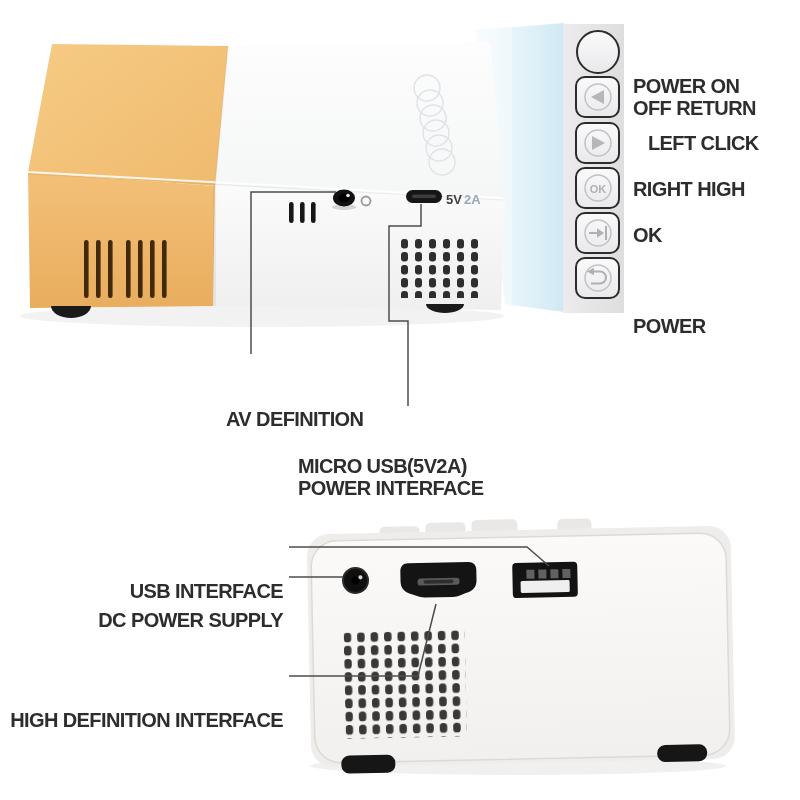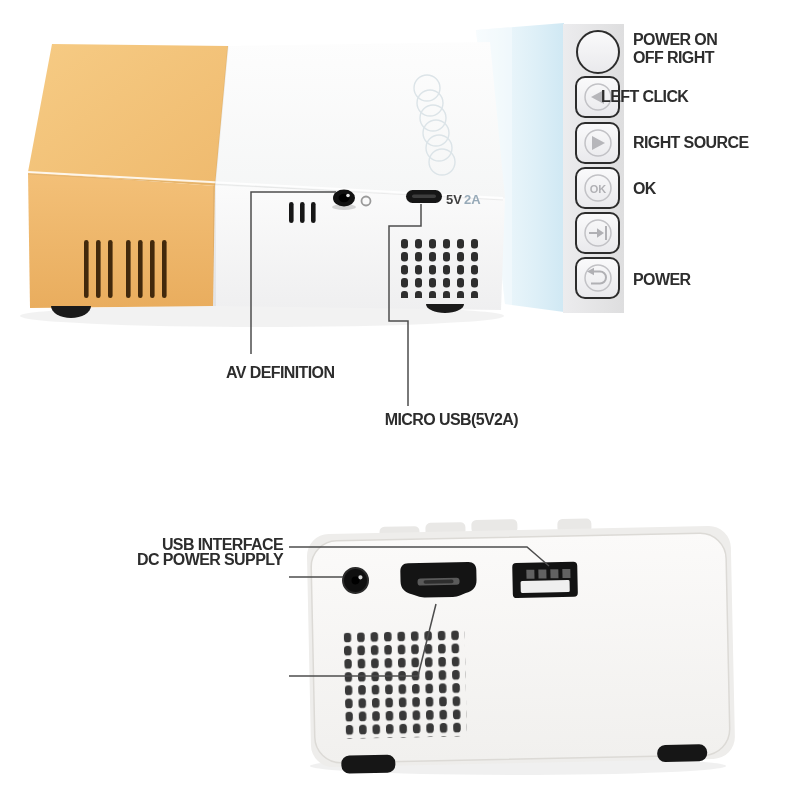--- a/index.html
+++ b/index.html
@@ -5,26 +5,26 @@
   html,body{margin:0;padding:0}
   body{
     width:800px;height:800px;position:relative;overflow:hidden;
     background:#ffffff;
     font-family:"Liberation Sans", sans-serif;
   }
   .scene{position:absolute;inset:0;width:800px;height:800px}
   svg.illustration{position:absolute;left:0;top:0}
   .label{
     position:absolute;
-    font-weight:700;font-size:16px;line-height:1.1;
-    color:#2d2d2d;letter-spacing:-0.6px;white-space:nowrap;
+    font-weight:700;font-size:20px;line-height:1.1;
+    color:#2d2d2d;letter-spacing:-0.6px;white-space:nowrap;margin-top:44px;
   }
   .label .line{display:block}
   .r{text-align:right}
-  .c{text-align:right}
+  .c{text-align:left}
 </style>
 </head>
 <body>
 
 <div class="scene">
 
   <svg class="illustration" width="800" height="800" viewBox="0 0 800 800">
     <defs>
       <linearGradient id="gOrangeTop" x1="0" y1="0" x2="1" y2="1">
         <stop offset="0" stop-color="#f6cb84"></stop>
@@ -212,29 +212,31 @@
 
     <g fill="none" stroke="#4d4d4d" stroke-width="1.5">
       <polyline points="289,547 527,547 549,566"></polyline>
       <polyline points="289,577 343,577"></polyline>
       <polyline points="289,676 418,676 436,604"></polyline>
     </g>
   </svg>
 
   <div class="label" style="left:633px;top:31px">
     <span class="line">POWER ON</span>
-    <span class="line">OFF RIGHT</span>
+    <span class="line">OFF RETURN</span>
   </div>
-  <div class="label" style="left:601px;top:88px">LEFT CLICK</div>
-  <div class="label" style="left:633px;top:134px">RIGHT SOURCE</div>
+  <div class="label" style="left:648px;top:88px">LEFT CLICK</div>
+  <div class="label" style="left:633px;top:134px">RIGHT HIGH</div>
   <div class="label" style="left:633px;top:180px">OK</div>
   <div class="label" style="left:633px;top:271px">POWER</div>
 
   <div class="label" style="left:226px;top:364px">AV DEFINITION</div>
 
   <div class="label c" style="left:298px;top:411px;width:220px">
     <span class="line">MICRO USB(5V2A)</span>
+    <span class="line">POWER INTERFACE</span>
   </div>
 
   <div class="label r" style="right:517px;top:536px">USB INTERFACE</div>
-  <div class="label r" style="right:517px;top:551px">DC POWER SUPPLY</div>
+  <div class="label r" style="right:517px;top:565px">DC POWER SUPPLY</div>
+  <div class="label r" style="right:517px;top:665px">HIGH DEFINITION INTERFACE</div>
 
 </div>
 
 </body></html>

